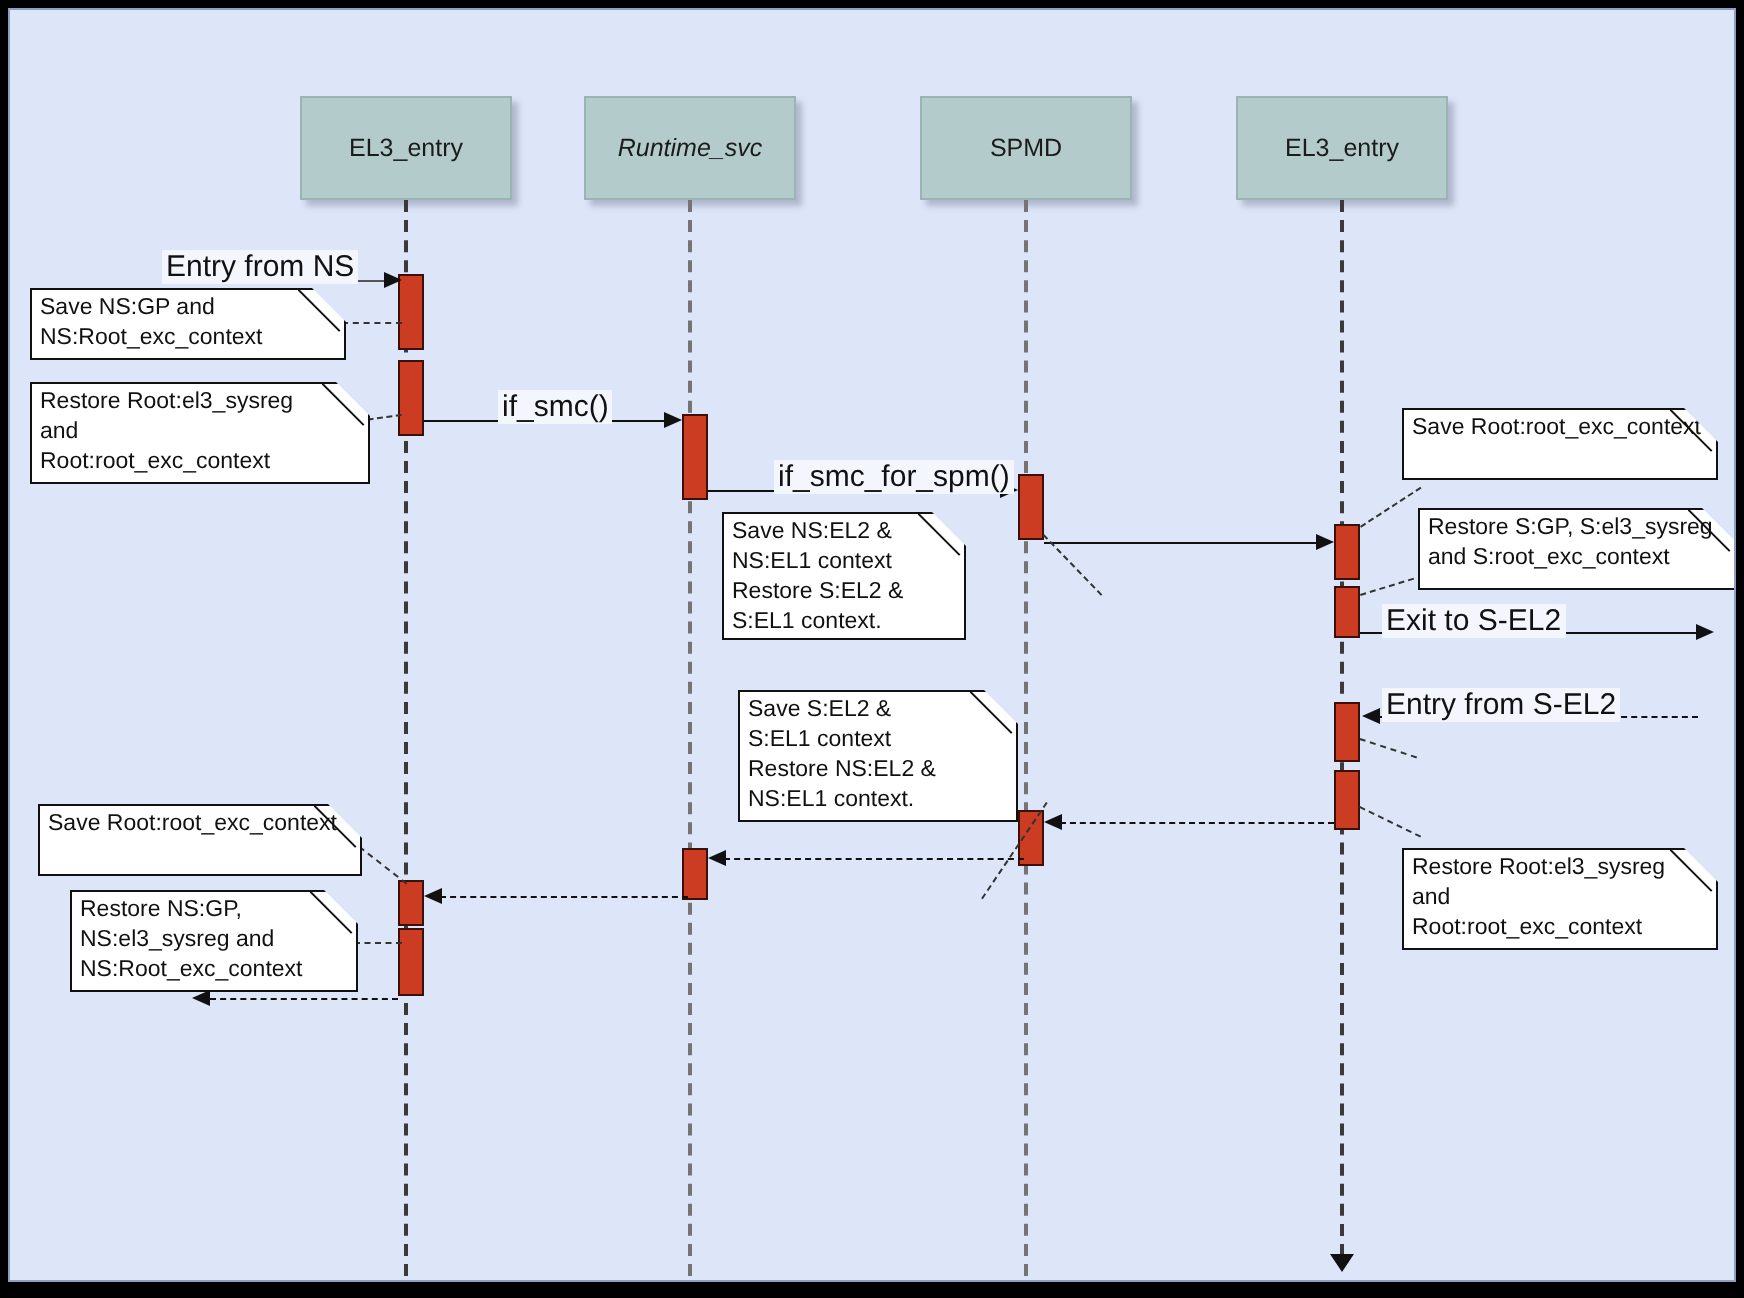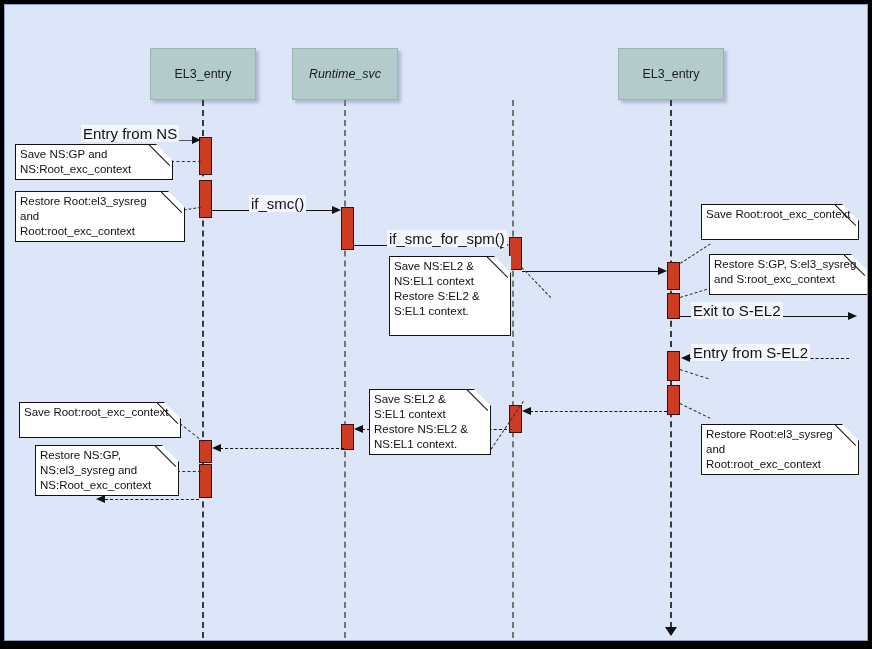--- a/index.html
+++ b/index.html
@@ -182,20 +182,23 @@
 
 <div id="canvas">
   <div id="diagram-surface">
 
 
     <div class="lifeline-head" style="left:145px; top:43px;">
       <span class="head-label">EL3_entry</span>
     </div>
     <div class="lifeline-head" style="left:287px; top:43px;font-style:italic;">
       <span class="head-label">Runtime_svc</span>
+    </div>
+    <div class="lifeline-head" style="left:455px; top:43px;">
+      <span class="head-label">SPMD</span>
     </div>
     <div class="lifeline-head" style="left:613px; top:43px;">
       <span class="head-label">EL3_entry</span>
     </div>
 
     <div class="lifeline" style="left:197px; top:95px; height:538px;"></div>
     <div class="lifeline grey" style="left:339px; top:95px; height:538px;"></div>
     <div class="lifeline grey" style="left:507px; top:95px; height:538px;"></div>
     <div class="lifeline" style="left:665px; top:95px; height:528px;"></div>
     <div class="lifeline-endcap" style="left:660px; top:622px;"></div>
@@ -261,33 +264,33 @@
     <div class="connector" style="left:460px; top:396px; width:58px; transform:rotate(-56deg); transform-origin:100% 0;"></div>
     <div class="connector" style="left:175px; top:418px; width:30px; transform:rotate(38deg);"></div>
     <div class="connector" style="left:172px; top:466px; width:24px; transform:rotate(0deg);"></div>
 
     <div class="note" style="left:10px; top:139px; width:158px; height:36px;">Save NS:GP and
 NS:Root_exc_context<span class="fold"></span><span class="fold-edge"></span></div>
     <div class="note" style="left:10px; top:186px; width:170px; height:51px;">Restore Root:el3_sysreg
 and
 Root:root_exc_context<span class="fold"></span><span class="fold-edge"></span></div>
 
-    <div class="note" style="left:384px; top:251px; width:122px; height:80px;">Save NS:EL2 &amp;
+    <div class="note" style="left:356px; top:251px; width:122px; height:64px;">Save NS:EL2 &amp;
 NS:EL1 context
 Restore S:EL2 &amp;
 S:EL1 context.<span class="fold"></span><span class="fold-edge"></span></div>
     <div class="note" style="left:696px; top:199px; width:158px; height:36px;">Save Root:root_exc_context<span class="fold"></span><span class="fold-edge"></span></div>
     <div class="note" style="left:704px; top:249px; width:159px; height:41px;">Restore S:GP, S:el3_sysreg
 and S:root_exc_context<span class="fold"></span><span class="fold-edge"></span></div>
 
     <div class="note" style="left:696px; top:419px; width:158px; height:51px;">Restore Root:el3_sysreg
 and
 Root:root_exc_context<span class="fold"></span><span class="fold-edge"></span></div>
 
-    <div class="note" style="left:364px; top:340px; width:122px; height:66px;margin-top:44px;">Save S:EL2 &amp;
+    <div class="note" style="left:364px; top:340px; width:140px; height:66px;">Save S:EL2 &amp;
 S:EL1 context
 Restore NS:EL2 &amp;
 NS:EL1 context.<span class="fold"></span><span class="fold-edge"></span></div>
 
     <div class="note" style="left:14px; top:397px; width:162px; height:36px;">Save Root:root_exc_context<span class="fold"></span><span class="fold-edge"></span></div>
     <div class="note" style="left:30px; top:440px; width:144px; height:51px;">Restore NS:GP,
 NS:el3_sysreg and
 NS:Root_exc_context<span class="fold"></span><span class="fold-edge"></span></div>
 
   </div>

